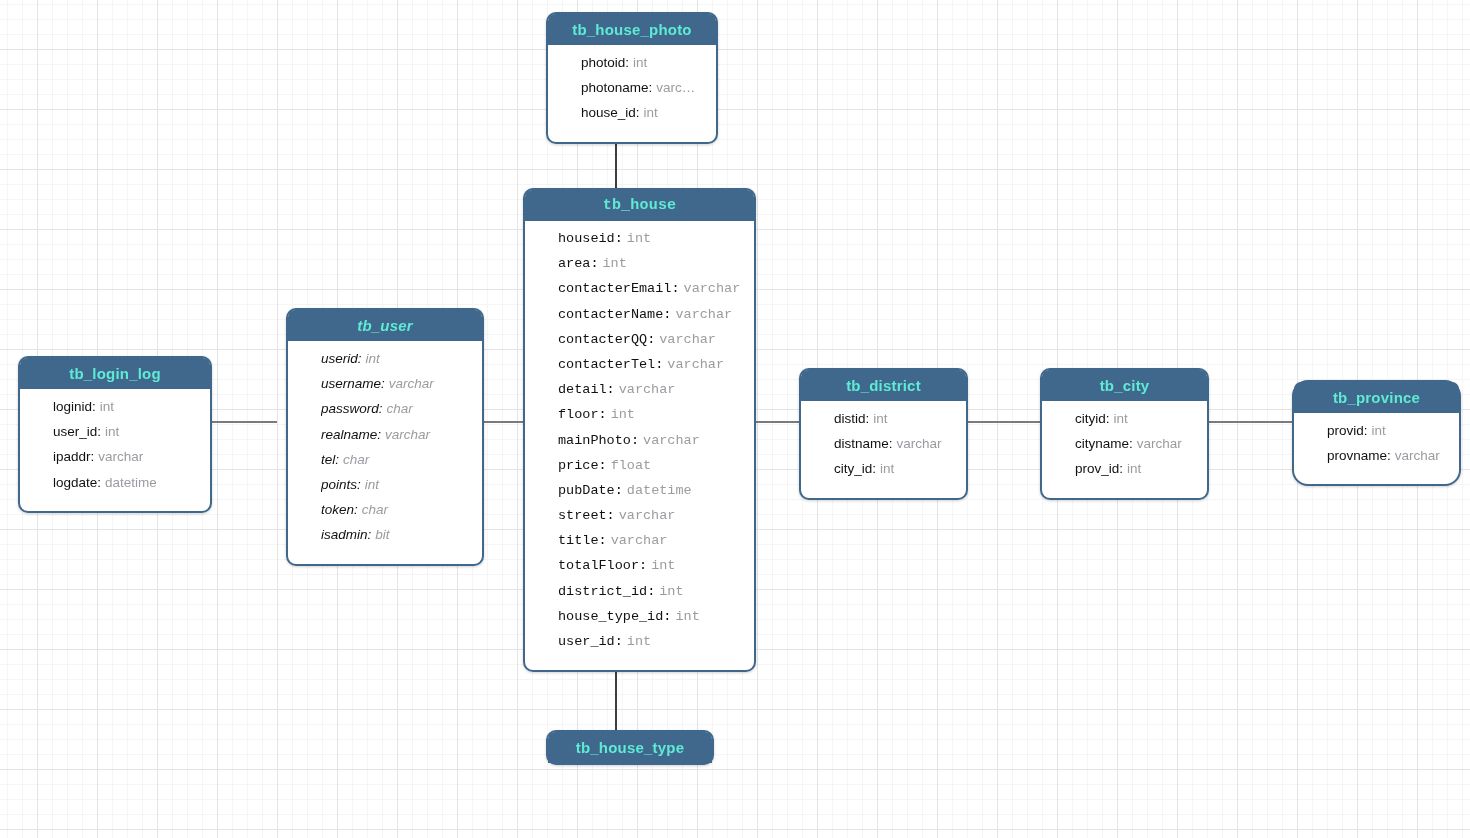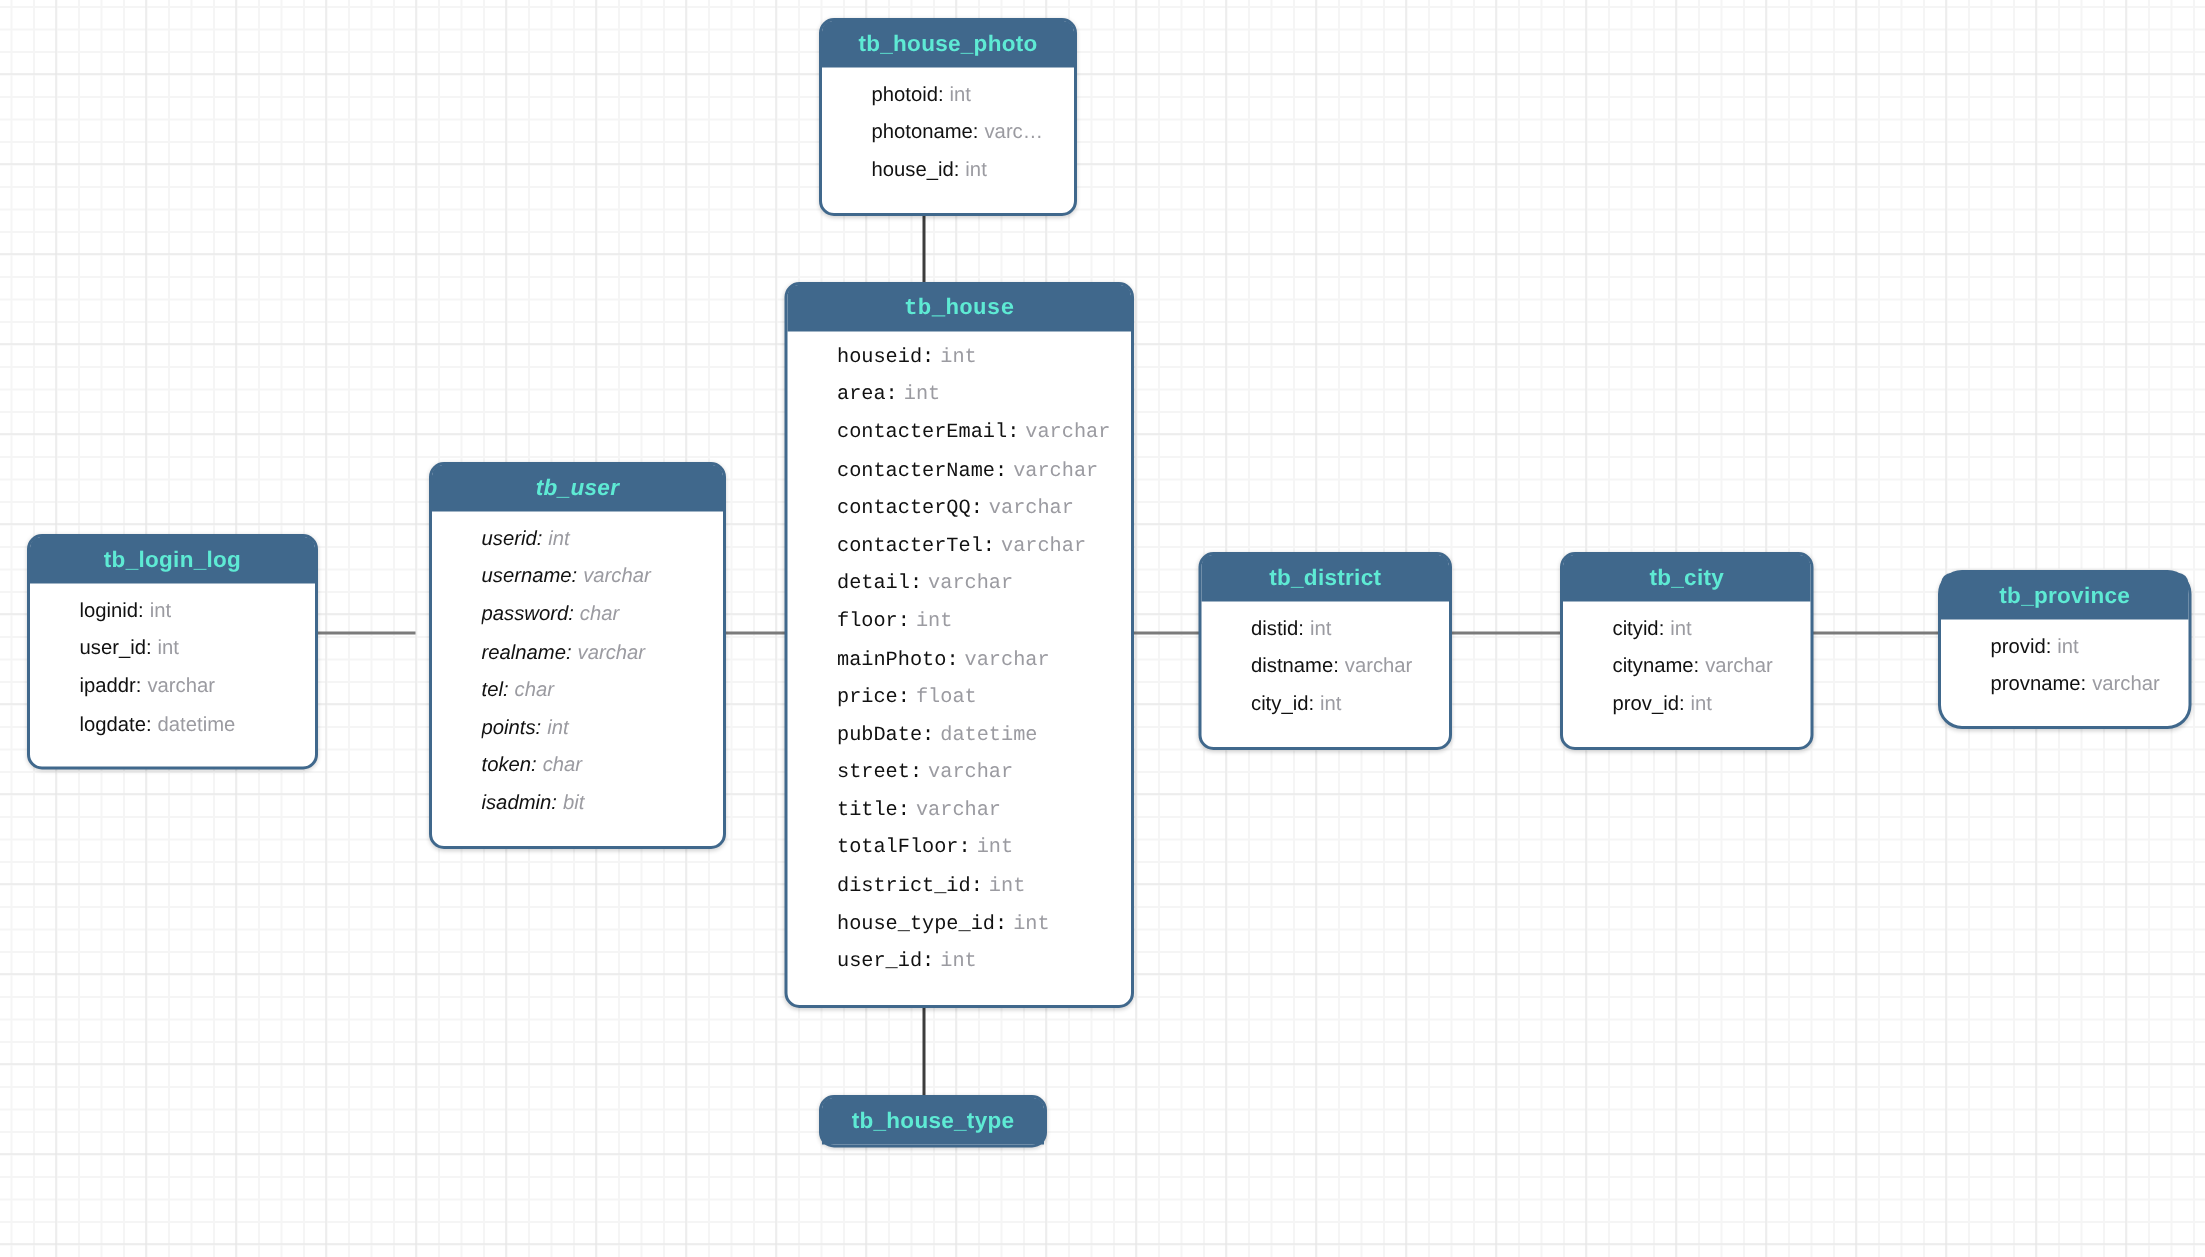--- a/index.html
+++ b/index.html
@@ -230,16 +230,16 @@
     <div class="table-header">tb_province</div>
     <div class="table-body">
         <div class="field-row">
     <span class="field-name">provid</span><span class="field-type">int</span>
   </div>
         <div class="field-row">
     <span class="field-name">provname</span><span class="field-type">varchar</span>
   </div>
       </div>
   </div>
-    <div class="table-card" style="left: 546px; top: 730px; width: 152px;">
+    <div class="table-card" style="left: 546px; top: 730px; width: 168px;">
     <div class="table-header">tb_house_type</div>
   </div>
   </div>
 
 </body></html>

